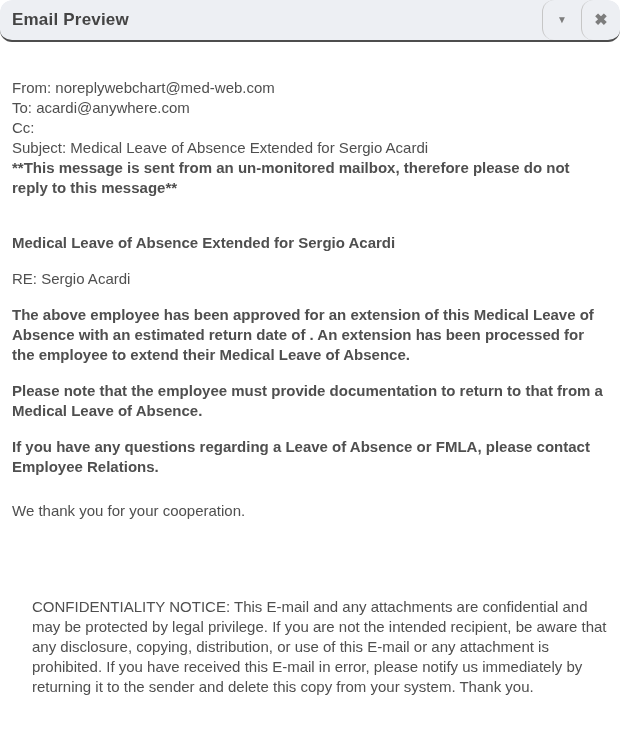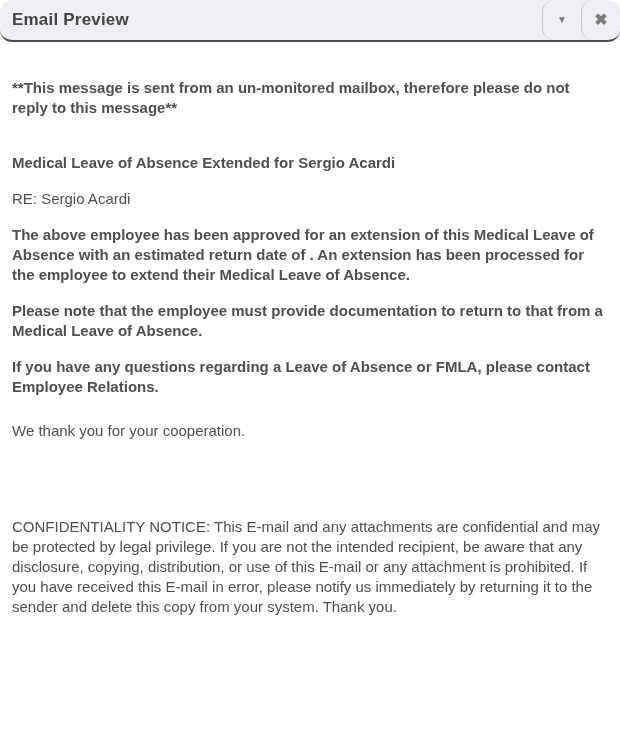--- a/index.html
+++ b/index.html
@@ -54,39 +54,45 @@
     font-size: 15px;
     line-height: 20px;
     color: #4f4f4f;
     overflow: hidden;
   }
   .warning { font-weight: bold; }
   .heading { font-weight: bold; margin-top: 35px; }
   .re-line { margin-top: 16px; }
   .para { margin-top: 16px; font-weight: bold; }
   .closing { margin-top: 24px; }
-  .confidentiality { margin-top: 76px; }
+  .confidentiality { margin-top: 76px; margin-left: 20px; }
 </style>
 </head>
 <body>
 
 <div class="dialog">
 
   <div class="titlebar">
     <div class="titlebar-title">Email Preview</div>
     <button class="tb-btn">
       <span class="collapse-glyph">▼</span>
     </button>
     <button class="tb-btn">
       <span class="close-glyph">✖</span>
     </button>
   </div>
 
   <div class="email-body">
 
+    <div class="headers">
+      <div>From: noreplywebchart@med-web.com</div>
+      <div>To: acardi@anywhere.com</div>
+      <div>Cc:</div>
+      <div>Subject: Medical Leave of Absence Extended for Sergio Acardi</div>
+    </div>
 
     <div class="warning">**This message is sent from an un-monitored mailbox, therefore please do not reply to this message**</div>
 
     <div class="heading">Medical Leave of Absence Extended for Sergio Acardi</div>
 
     <div class="re-line">RE: Sergio Acardi</div>
 
     <div class="para">The above employee has been approved for an extension of this Medical Leave of Absence with an estimated return date of . An extension has been processed for the employee to extend their Medical Leave of Absence.</div>
 
     <div class="para">Please note that the employee must provide documentation to return to that from a Medical Leave of Absence.</div>

